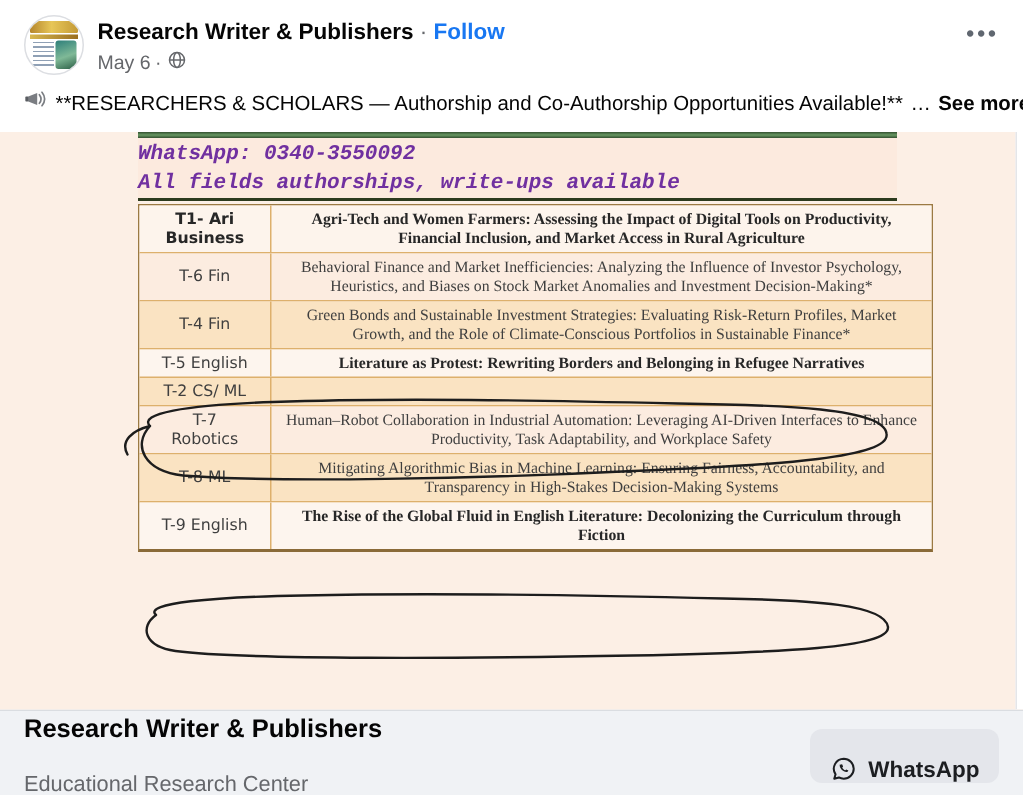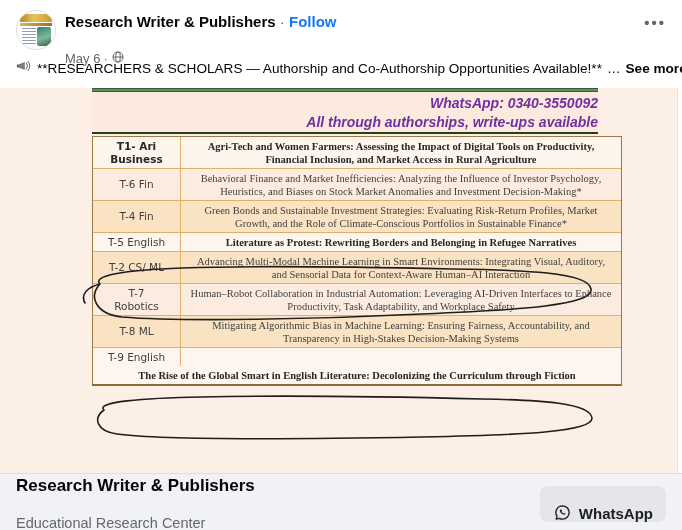--- a/index.html
+++ b/index.html
@@ -17,47 +17,47 @@
   .av-lines { position:absolute; top:17px; left:5px; width:14px; height:18px;
               background:repeating-linear-gradient(#8fa0b5 0 1px, transparent 1px 3px); }
   .av-img { position:absolute; top:16px; right:4px; width:14px; height:19px; border-radius:2px;
             background:linear-gradient(160deg,#2d7f7a,#7fb997 55%,#2c5f46); }
   .head-text { display:flex; flex-direction:column; padding-top:2px;text-align:right; }
   .title-line { font-size:15px; line-height:20px; color:var(--text-primary,#050505); }
   .page-name { font-weight:700; cursor:pointer; }
   .dot-sep { color:#65676B; font-weight:400; }
   .follow-link { color:var(--fb-blue,#1877F2); font-weight:600; cursor:pointer; }
   .meta-line { font-size:13px; line-height:17px; color:var(--text-secondary,#65676B);
-               display:flex; align-items:center; gap:3px; margin-top:18px; }
+               display:flex; align-items:center; gap:3px; margin-top:1px; }
   .globe { display:inline-block; margin-left:1px; }
   .more-btn { position:absolute; right:16px; top:16px; color:#606770; font-size:15px;
               letter-spacing:2px; font-weight:700; cursor:pointer; line-height:14px; }
 
   
   .post-text { margin-top:6px; padding:0 24px 9px 16px; font-size:13.6px; line-height:19px;
                color:var(--text-primary,#050505); white-space:nowrap; overflow:hidden;
                display:flex; align-items:center; gap:5px; }
   .see-more { font-weight:600; cursor:pointer; }
 
   
   .photo { position:relative; width:682px; height:385px; background:var(--photo-bg,#fcefe5);
            overflow:hidden; cursor:pointer; }
   .photo-right-strip { position:absolute; right:0; top:0; width:5px; height:100%;
                        background:#fff; border-left:1px solid #e4e6e9; }
   .green-bar { position:absolute; left:92px; top:0; width:506px; height:4px;
                background:var(--green-bar,#5f8c5a); border-top:1px solid #3c5c38; border-bottom:1px solid #3c5c38; }
   .banner { position:absolute; left:92px; top:4px; width:506px; height:42px;
             background:var(--band-bg,#fceade); border-bottom:2px solid #2c3a1d;
-            text-align:right; font-family:Liberation Sans, sans-serif; font-style:italic; font-weight:700;
+            text-align:left; font-family:Liberation Mono, monospace; font-style:italic; font-weight:700;
             color:var(--purple,#7030a0); font-size:14px; line-height:19px; padding-top:2px; }
   .ftable { position:absolute; left:92px; top:48px; width:530px;
             border:1px solid #9b7a43; border-bottom:2px solid #8a6a38;
             font-family:"DejaVu Sans", sans-serif; font-size:10.5px; line-height:13px; color:#3f3f3f; }
   .trow { display:flex; border-bottom:1px solid var(--grid-gold,#ddb06c); }
-  .trow:last-child { border-bottom:none;flex-direction:column; }
+  .trow:last-child { border-bottom:none; }
   .tcode { width:88px; padding:2.5px 14px; border-right:1px solid var(--grid-gold,#ddb06c);
            display:flex; align-items:center; justify-content:center; text-align:center; }
   .ttopic { flex:1; padding:2.5px 8px; display:flex; align-items:center; justify-content:center;
             text-align:center;font-family:Liberation Serif, serif; }
   .b { font-weight:700; color:#272727; }
   .r-light { background:var(--row-light,#fdf4ec); }
   .r-peach { background:var(--row-peach,#fae3c2); }
   .r-pink  { background:var(--row-pink,#fcece0); }
   .r-white { background:var(--row-white,#fdf5ee); }
   .ink-overlay { position:absolute; left:0; top:0; width:682px; height:385px; pointer-events:none; }
@@ -116,21 +116,21 @@
   <span>**RESEARCHERS &amp; SCHOLARS — Authorship and Co-Authorship Opportunities Available!**</span>
   <span>…</span>
   <span class="see-more">See more</span>
 </div>
 
 <div class="photo">
   <div class="green-bar"></div>
 
   <div class="banner">
     <div>WhatsApp: 0340-3550092</div>
-    <div>All through authorships, write-ups available</div>
+    <div>All fields authorships, write-ups available</div>
   </div>
 
   <div class="ftable">
     <div class="trow r-light">
       <div class="tcode b">T1- Ari Business</div>
       <div class="ttopic b">Agri-Tech and Women Farmers: Assessing the Impact of Digital Tools on Productivity, Financial Inclusion, and Market Access in Rural Agriculture</div>
     </div>
     <div class="trow r-pink">
       <div class="tcode">T-6 Fin</div>
       <div class="ttopic">Behavioral Finance and Market Inefficiencies: Analyzing the Influence of Investor Psychology, Heuristics, and Biases on Stock Market Anomalies and Investment Decision-Making*</div>
@@ -138,33 +138,32 @@
     <div class="trow r-peach">
       <div class="tcode">T-4 Fin</div>
       <div class="ttopic">Green Bonds and Sustainable Investment Strategies: Evaluating Risk-Return Profiles, Market Growth, and the Role of Climate-Conscious Portfolios in Sustainable Finance*</div>
     </div>
     <div class="trow r-white">
       <div class="tcode">T-5 English</div>
       <div class="ttopic b">Literature as Protest: Rewriting Borders and Belonging in Refugee Narratives</div>
     </div>
     <div class="trow r-peach">
       <div class="tcode">T-2 CS/ ML</div>
-      <div class="ttopic">Advancing Multi-Modal Machine Learning in Smart Environments: Integrating Visual, Auditory, and Sensorial Data for Context-Aware Human–AI Interaction</div>
     </div>
     <div class="trow r-pink">
       <div class="tcode">T-7 Robotics</div>
       <div class="ttopic">Human–Robot Collaboration in Industrial Automation: Leveraging AI-Driven Interfaces to Enhance Productivity, Task Adaptability, and Workplace Safety</div>
     </div>
     <div class="trow r-peach">
       <div class="tcode">T-8 ML</div>
       <div class="ttopic">Mitigating Algorithmic Bias in Machine Learning: Ensuring Fairness, Accountability, and Transparency in High-Stakes Decision-Making Systems</div>
     </div>
     <div class="trow r-white">
       <div class="tcode">T-9 English</div>
-      <div class="ttopic b">The Rise of the Global Smart in English Literature: Decolonizing  the Curriculum through Fiction</div>
+      <div class="ttopic b">The Rise of the Global Fluid in English Literature: Decolonizing  the Curriculum through Fiction</div>
     </div>
 
   </div>
 
   <svg class="ink-overlay" viewBox="0 0 682 385">
     <path d="M 100 196 C 92 188, 122 182, 182 180 C 262 177, 362 179, 452 181
              C 522 182, 589 184, 591 201 C 594 217, 522 222, 422 226
              C 322 231, 182 234, 122 229 C 96 226, 88 209, 100 196
              M 100 196 C 88 199, 80 206, 85 215" fill="none" stroke="#1d1d1d" stroke-width="1.6" stroke-linecap="round"></path>
     <path d="M 104 322 C 95 314, 142 310, 202 309 C 292 307, 402 309, 482 311

